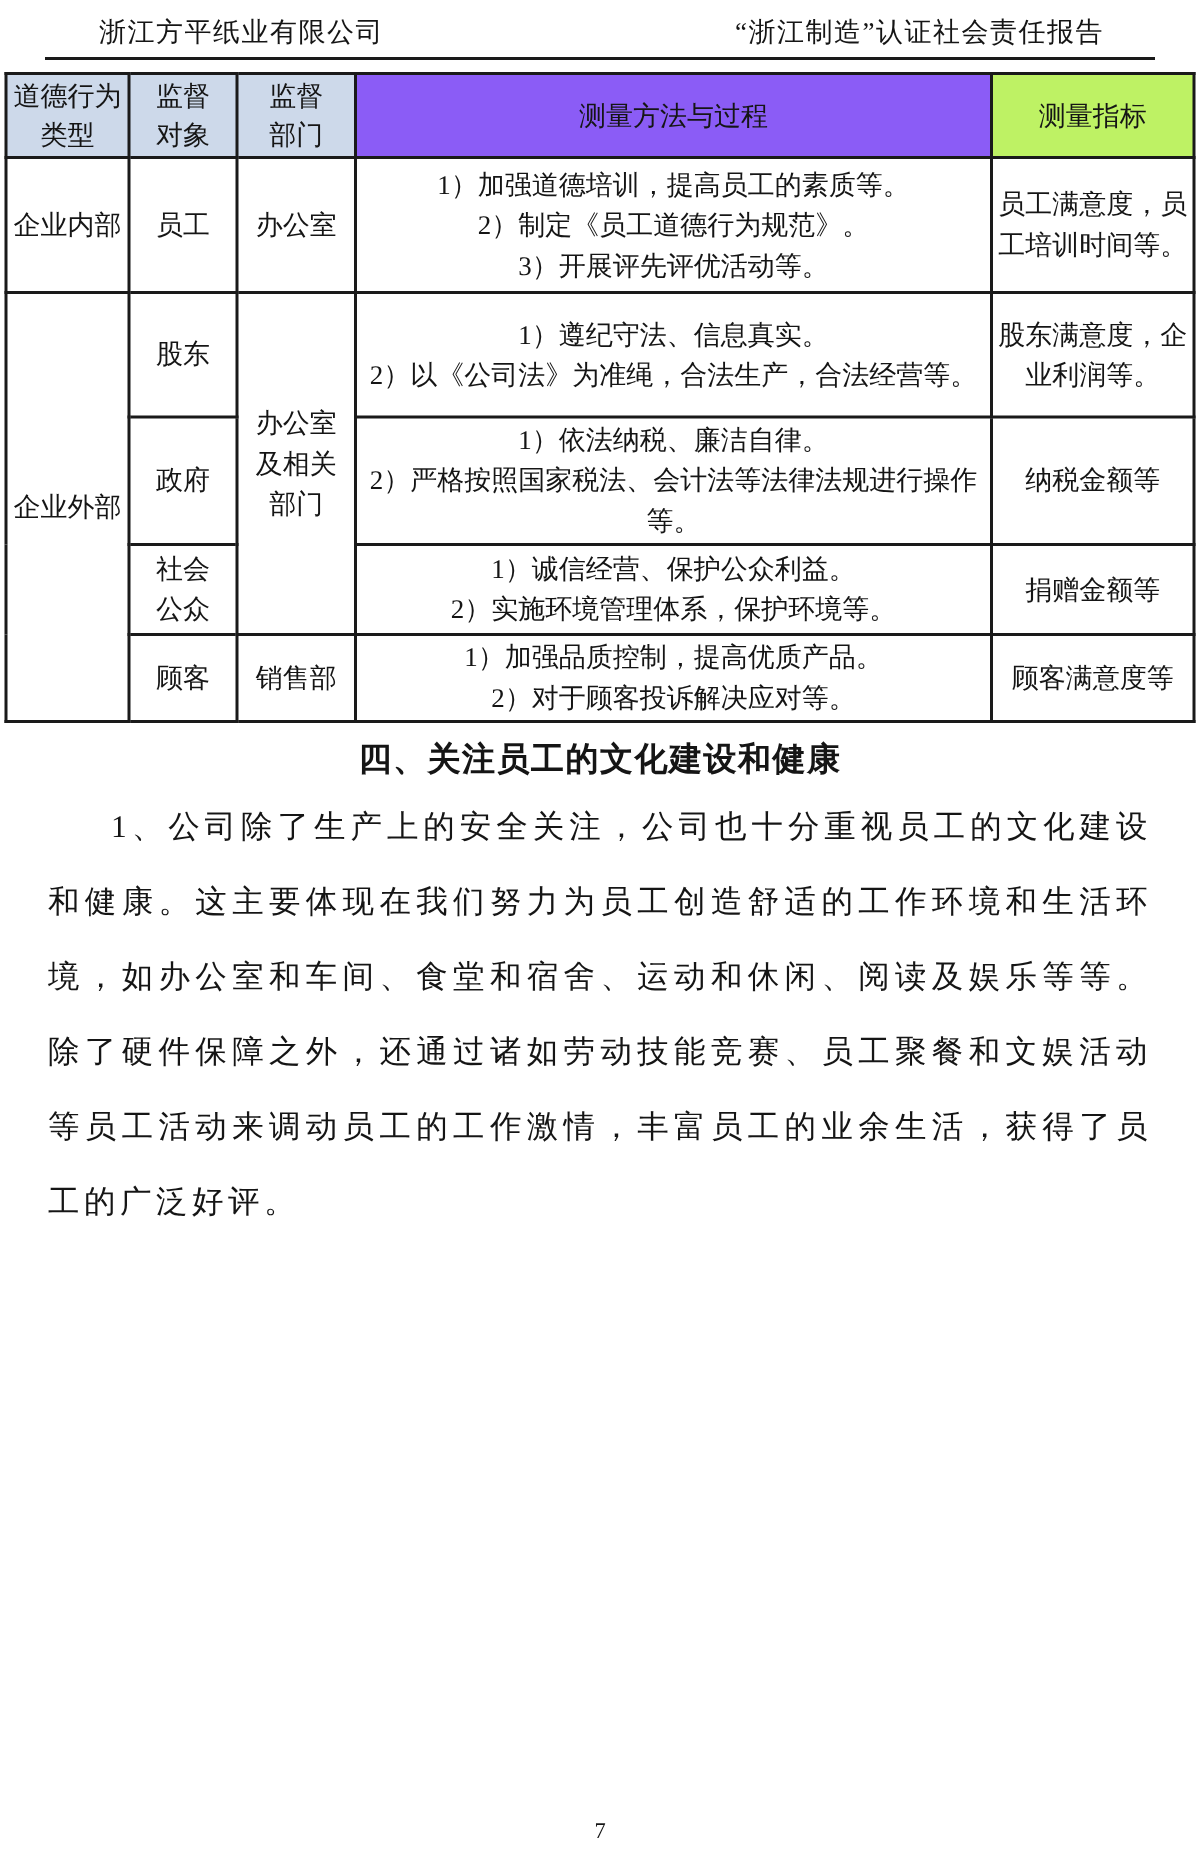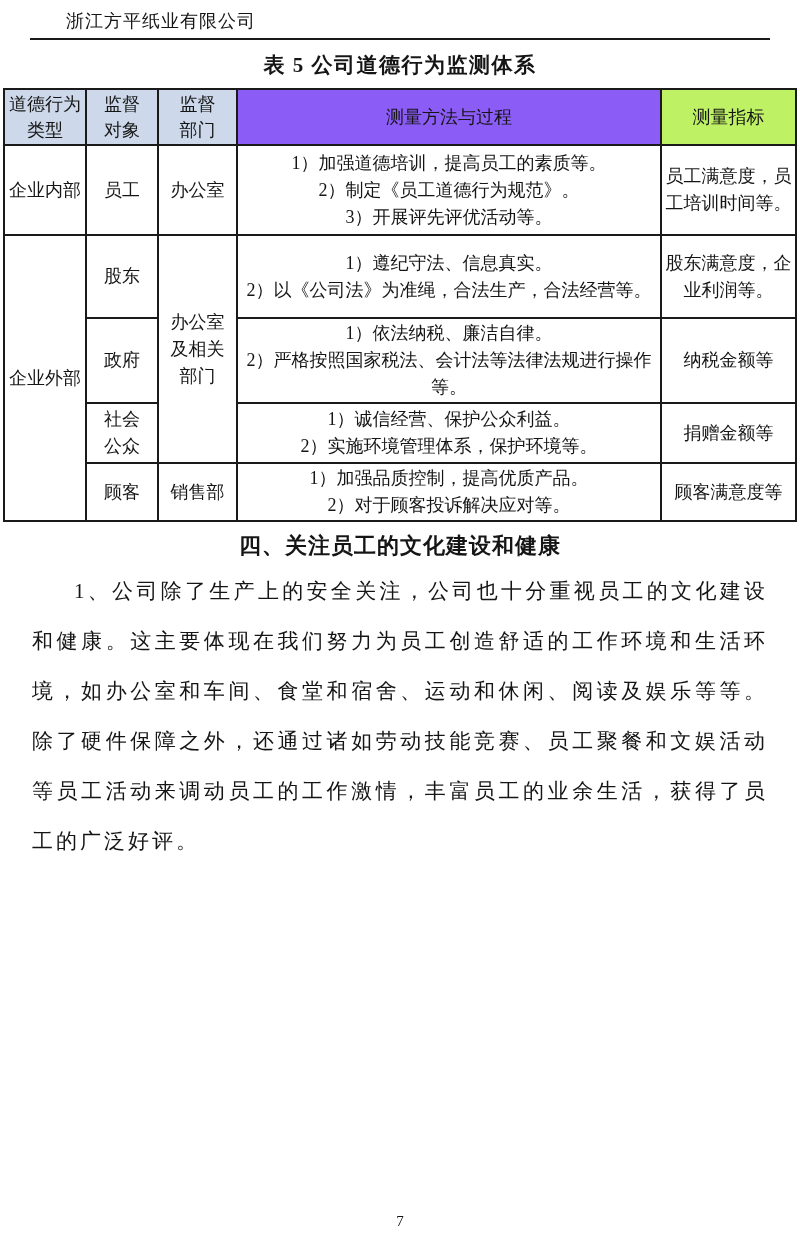--- a/index.html
+++ b/index.html
@@ -83,24 +83,24 @@
     font-size:15px;
   }
 </style>
 </head>
 <body>
 
 <div class="page">
 
   <header class="page-header">
     <span>浙江方平纸业有限公司</span>
+    <span>“浙江制造”认证社会责任报告</span>
   </header>
 
 
-  <div class="table-title">表 5 公司道德行为监测体系</div>
 
   <table class="ethics">
     <colgroup>
       <col class="c1">
         <col class="c2">
         <col class="c3">
         <col class="c4">
         <col class="c5">
     </colgroup>
     <tbody>

